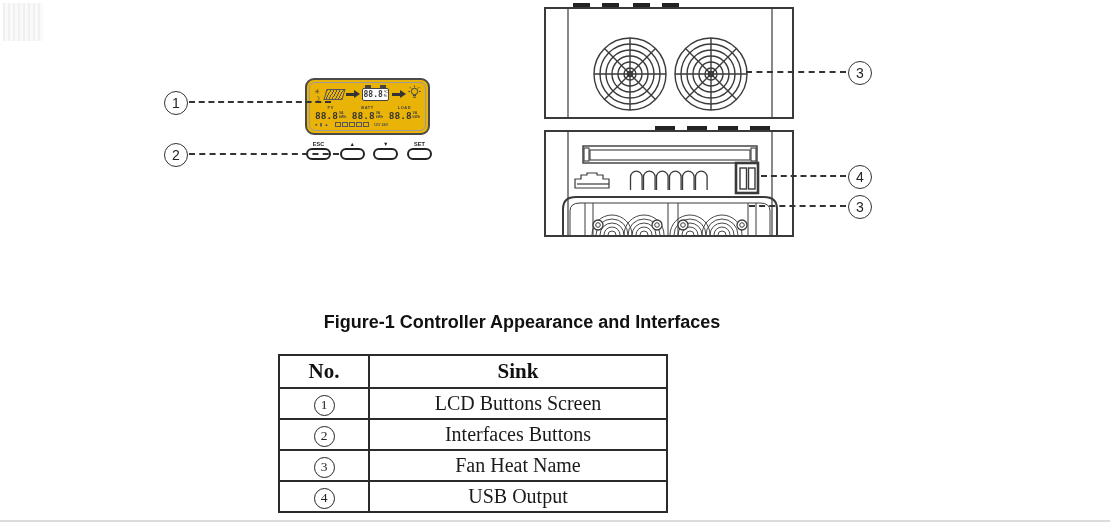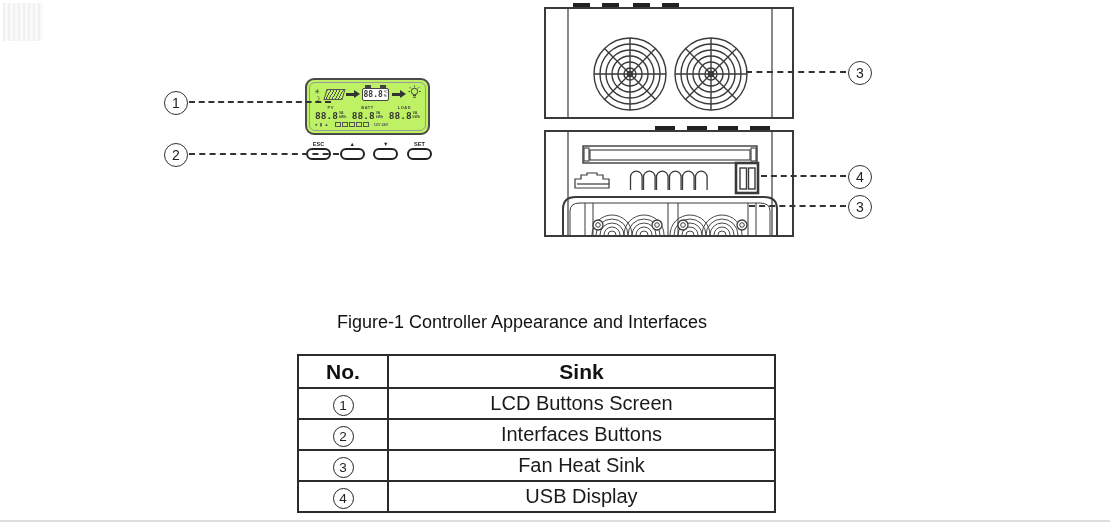--- a/index.html
+++ b/index.html
@@ -19,21 +19,21 @@
   
   .bubble {
     position:absolute; width:24px; height:24px; border:1.6px solid #333; border-radius:50%;
     display:flex; align-items:center; justify-content:center; font-size:14px; color:#222; background:#fff;
   }
   .dash { position:absolute; height:0; border-top:2px dashed #333; }
 
   
   .lcd-panel {
     position:absolute; left:305px; top:78px; width:125px; height:57px;
-    border:2px solid #4a4a4a; border-radius:9px; background:#bef264; padding:2px;
+    border:2px solid #4a4a4a; border-radius:9px; background:#eab308; padding:2px;
   }
   .lcd-bezel { width:100%; height:100%; border:1px solid #9a9a9a; border-radius:6px; padding:2px 3px; }
   .lcd-row1 { display:flex; align-items:center; gap:3px; height:19px; padding:0 1px; }
   .sunmoon { display:flex; flex-direction:column; line-height:7px; font-size:7px; color:#444; width:8px; }
   .solar {
     width:19px; height:11px; border:1px solid #555; transform:skewX(-16deg);
     background:repeating-linear-gradient(105deg,#555 0 1px,transparent 1px 3px);
   }
   .arr { width:8px; height:3px; background:#333; position:relative; margin-right:5px; }
   .arr::after { content:""; position:absolute; right:-6px; top:-3px;
@@ -63,22 +63,22 @@
   .obtn { display:flex; flex-direction:column; align-items:center; width:27px; }
   .obtn .blab { font-size:5.5px; font-weight:bold; height:7px; line-height:7px; color:#222; }
   .obtn .pill { width:25px; height:12px; border:2px solid #222; border-radius:7px; background:#fff; }
 
   
   .dev-top { position:absolute; left:540px; top:2px; }
   .dev-bottom { position:absolute; left:540px; top:126px; }
 
   
   .caption { position:absolute; left:280px; top:312px; width:484px; text-align:center;
-    font-size:18px; font-weight:normal; color:#111; }
-  table.fig-table { position:absolute; left:297px; top:354px; width:479px; border-collapse:collapse; table-layout:fixed; background:#fff; }
+    font-size:18px; font-weight:bold; color:#111; }
+  table.fig-table { position:absolute; left:278px; top:354px; width:390px; border-collapse:collapse; table-layout:fixed; background:#fff;font-family:Liberation Serif, serif; }
   .fig-table th, .fig-table td { border:2px solid #2b2b2b; text-align:center; vertical-align:middle; padding:0; }
   .fig-table th { height:33px; font-size:21px; font-weight:bold; color:#111; }
   .fig-table td { height:31px; font-size:20px; color:#1a1a1a; }
   .col-no { width:90px; }
   .cnum { display:inline-flex; width:21px; height:21px; border:1.4px solid #222; border-radius:50%;
     align-items:center; justify-content:center; font-size:13.5px; color:#222; }
 </style>
 </head>
 <body>
 
@@ -305,23 +305,23 @@
     <tr>
       <td><span class="cnum">1</span></td>
       <td>LCD Buttons Screen</td>
     </tr>
     <tr>
       <td><span class="cnum">2</span></td>
       <td>Interfaces Buttons</td>
     </tr>
     <tr>
       <td><span class="cnum">3</span></td>
-      <td>Fan Heat Sink</td>
+      <td>Fan Heat Name</td>
     </tr>
     <tr>
       <td><span class="cnum">4</span></td>
-      <td>USB Display</td>
+      <td>USB Output</td>
     </tr>
   </tbody>
     </table>
 
   <div class="bottom-line"></div>
 </div>
 
 </body></html>

